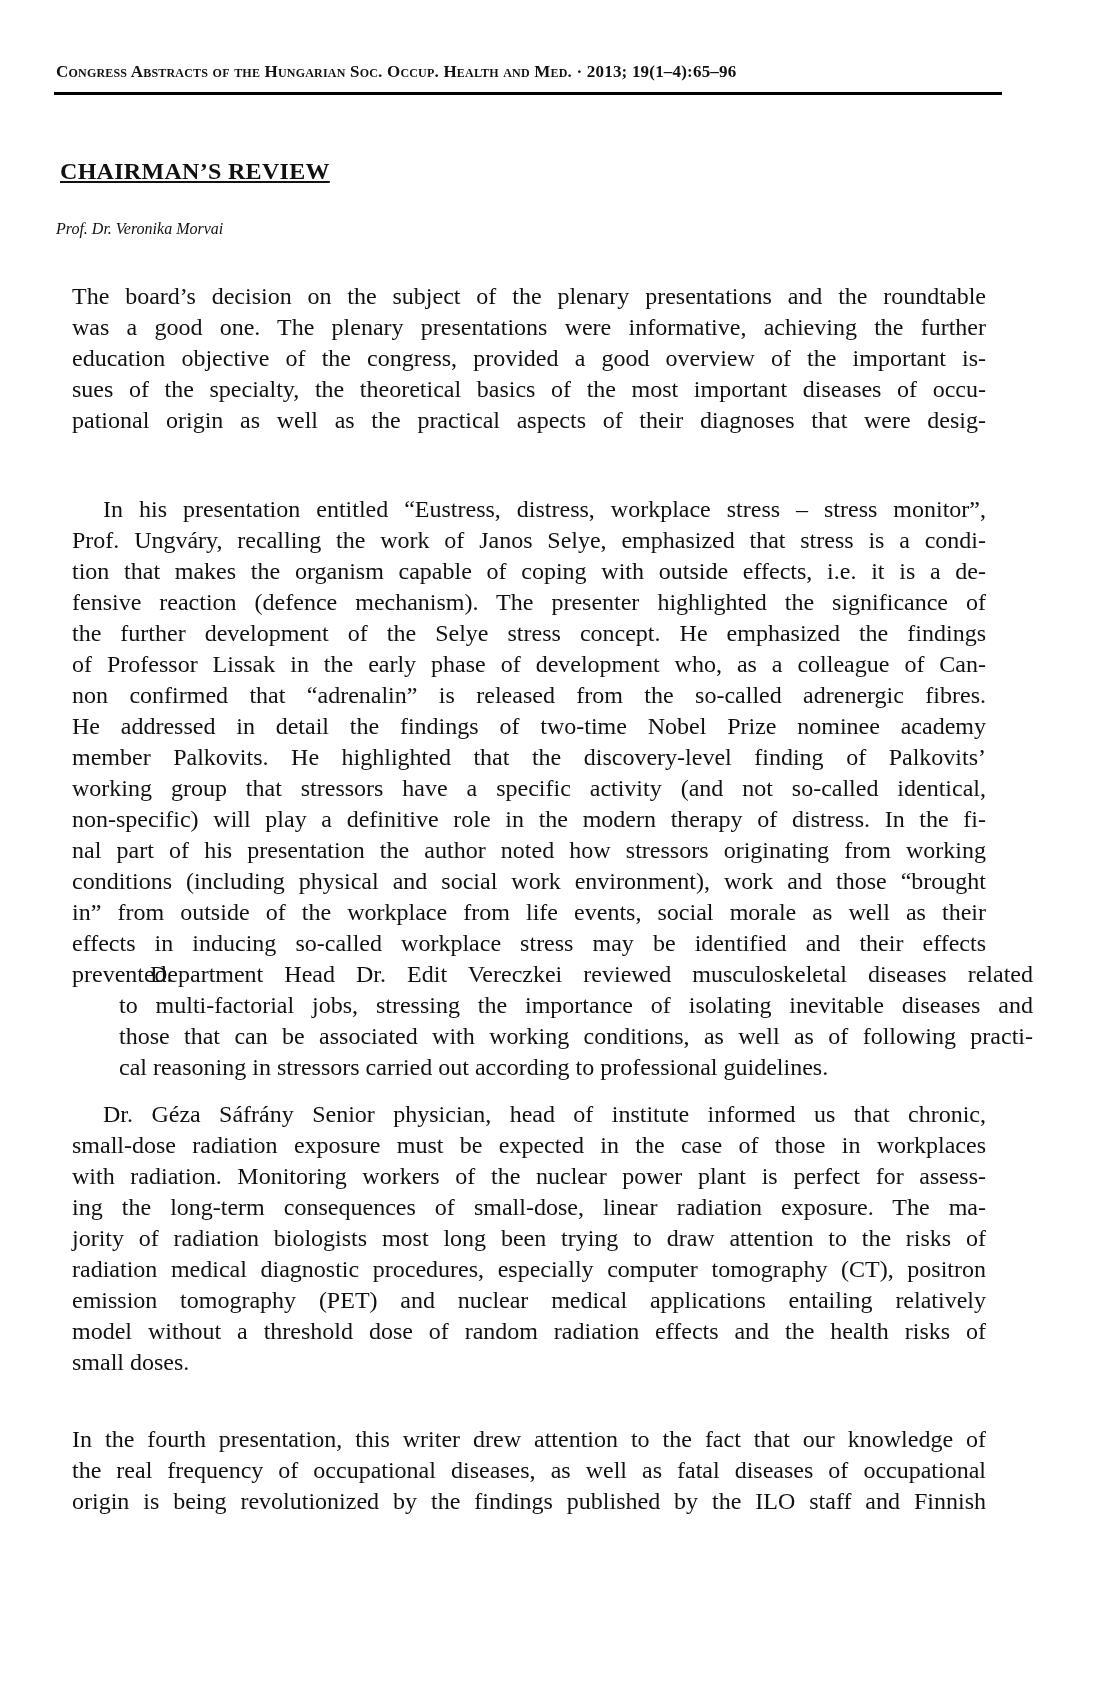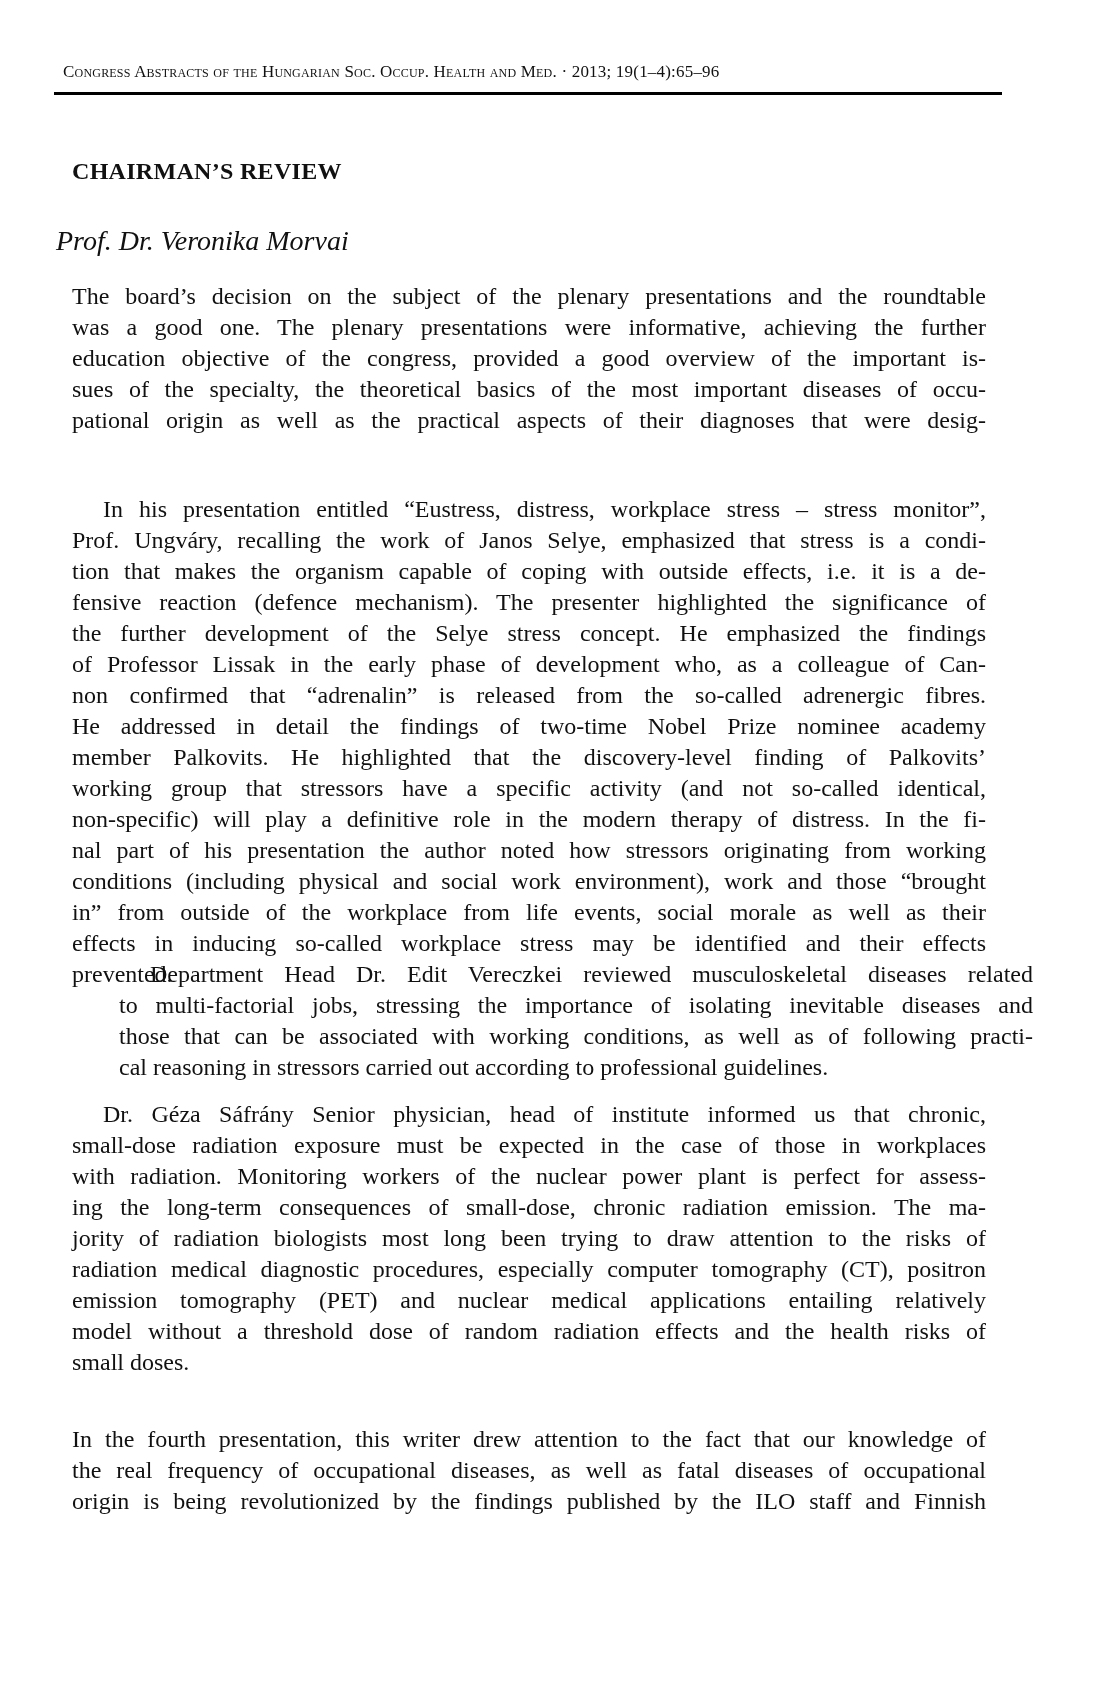--- a/index.html
+++ b/index.html
@@ -17,51 +17,53 @@
     }
     .page {
       position: absolute;
       left: 56px;
       top: 0;
       width: 1018px;
     }
     .running-header {
       position: absolute;
       top: 60px;
-      left: 7px;
+      left: 0;
       width: 1018px;
       font-size: 17px;
       font-variant: small-caps;
       letter-spacing: 0.2px;
       white-space: nowrap;
       line-height: 24px;
+      font-weight: bold;
     }
     .header-rule {
       position: absolute;
       top: 92px;
       left: -2px;
       width: 948px;
       height: 3px;
       background: #000000;
     }
     .section-title {
       position: absolute;
       top: 155px;
-      left: 16px;
+      left: 4px;
       font-size: 24px;
       font-weight: bold;
       letter-spacing: 0.3px;
       line-height: 32px;
       white-space: nowrap;
+      text-decoration: underline;
     }
     .author {
       position: absolute;
-      top: 225px;
+      top: 213px;
       left: 0;
-      font-size: 28px;
+      font-size: 16px;
       font-style: italic;
       line-height: 32px;
       white-space: nowrap;
     }
     .body-text {
       position: absolute;
       left: 16px;
       width: 914px;
       font-size: 24px;
     }
@@ -128,21 +130,21 @@
     <span class="line indent">Department Head Dr. Edit Vereczkei reviewed musculoskeletal diseases related</span>
     <span class="line">to multi-factorial jobs, stressing the importance of isolating inevitable diseases and</span>
     <span class="line">those that can be associated with working conditions, as well as of following practi-</span>
     <span class="line last">cal reasoning in stressors carried out according to professional guidelines.</span>
   </div>
 
   <div class="body-text para-4">
     <span class="line indent">Dr. Géza Sáfrány Senior physician, head of institute informed us that chronic,</span>
     <span class="line">small-dose radiation exposure must be expected in the case of those in workplaces</span>
     <span class="line">with radiation. Monitoring workers of the nuclear power plant is perfect for assess-</span>
-    <span class="line">ing the long-term consequences of small-dose, chronic radiation emission. The ma-</span>
+    <span class="line">ing the long-term consequences of small-dose, linear radiation exposure. The ma-</span>
     <span class="line">jority of radiation biologists most long been trying to draw attention to the risks of</span>
     <span class="line">radiation medical diagnostic procedures, especially computer tomography (CT), positron</span>
     <span class="line">emission tomography (PET) and nuclear medical applications entailing relatively</span>
     <span class="line">model without a threshold dose of random radiation effects and the health risks of</span>
     <span class="line last">small doses.</span>
   </div>
 
   <div class="body-text para-6">
     <span class="line">In the fourth presentation, this writer drew attention to the fact that our knowledge of</span>
     <span class="line">the real frequency of occupational diseases, as well as fatal diseases of occupational</span>

